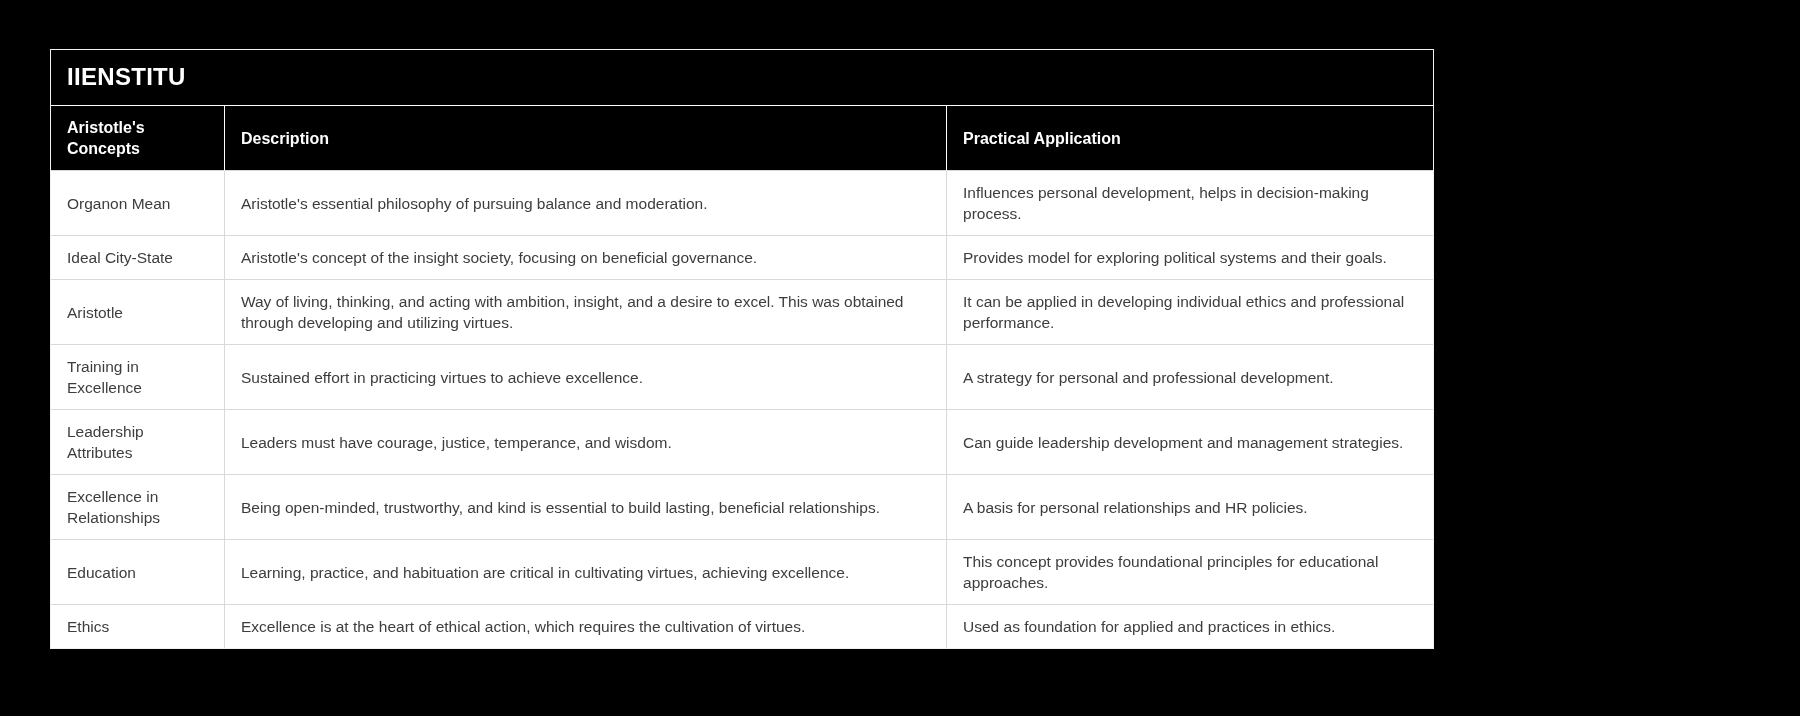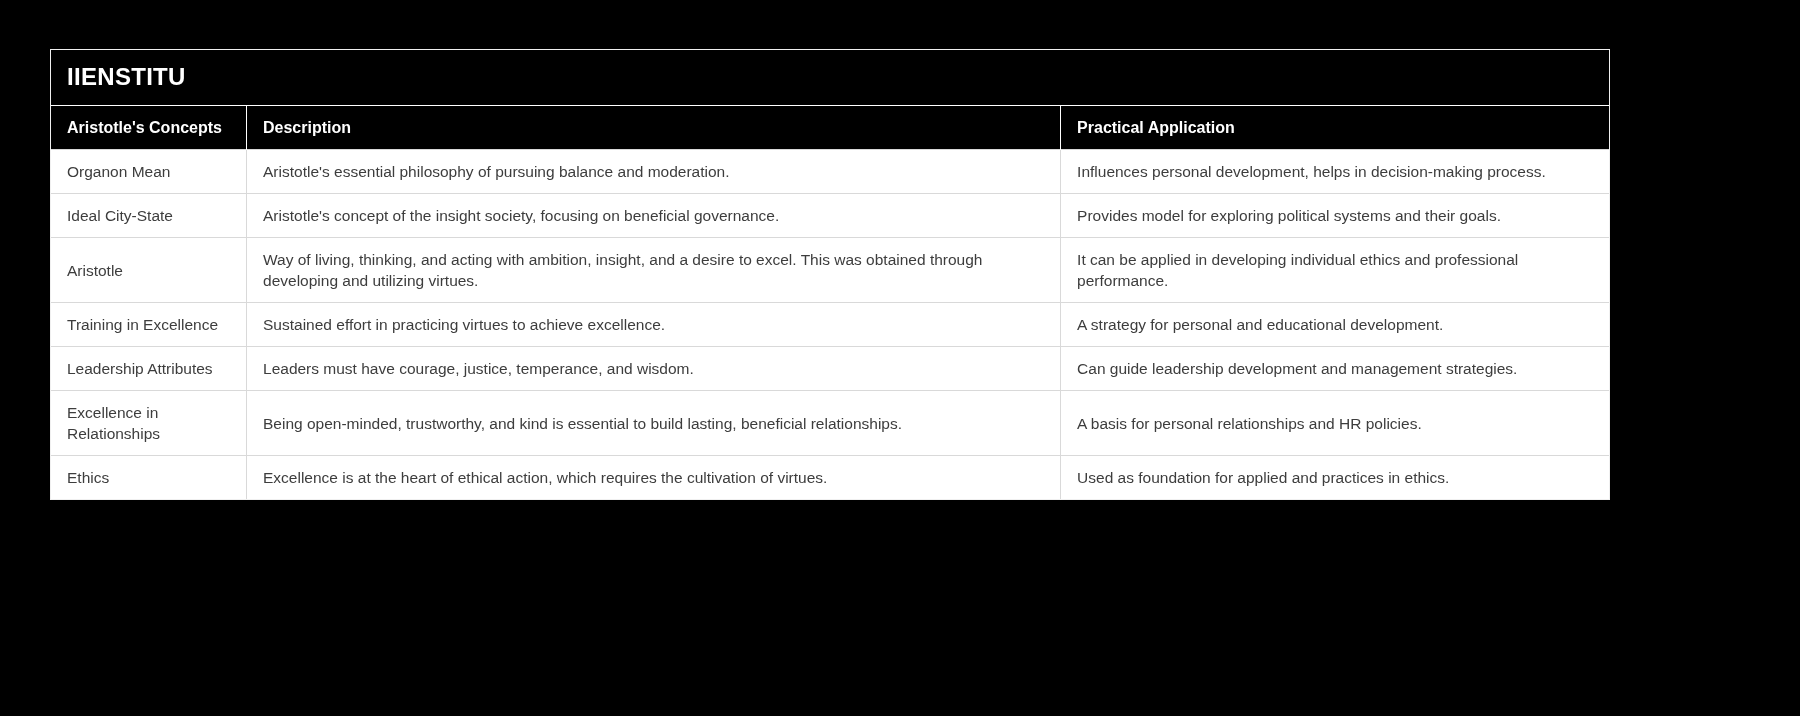--- a/index.html
+++ b/index.html
@@ -11,21 +11,21 @@
   body {
     width: 1800px;
     height: 716px;
     position: relative;
     overflow: hidden;
   }
   .card {
     position: absolute;
     left: 50px;
     top: 49px;
-    width: 1560px;
+    width: 1384px;
     box-sizing: border-box;
     background: #ffffff;
     border: 1px solid #f0f0f0;
   }
   .title-bar {
     background: #000000;
     color: #ffffff;
     font-size: 24px;
     font-weight: 700;
     letter-spacing: 0.3px;
@@ -97,32 +97,37 @@
           <td>Provides model for exploring political systems and their goals.</td>
         </tr>
         <tr>
           <td>Aristotle</td>
           <td>Way of living, thinking, and acting with ambition, insight, and a desire to excel. This was obtained through developing and utilizing virtues.</td>
           <td>It can be applied in developing individual ethics and professional performance.</td>
         </tr>
         <tr>
           <td>Training in Excellence</td>
           <td>Sustained effort in practicing virtues to achieve excellence.</td>
-          <td>A strategy for personal and educational development.</td>
+          <td>A strategy for personal and professional development.</td>
         </tr>
         <tr>
           <td>Leadership Attributes</td>
           <td>Leaders must have courage, justice, temperance, and wisdom.</td>
           <td>Can guide leadership development and management strategies.</td>
         </tr>
         <tr>
           <td>Excellence in Relationships</td>
           <td>Being open-minded, trustworthy, and kind is essential to build lasting, beneficial relationships.</td>
           <td>A basis for personal relationships and HR policies.</td>
         </tr>
         <tr>
+          <td>Education</td>
+          <td>Learning, practice, and habituation are critical in cultivating virtues, achieving excellence.</td>
+          <td>This concept provides foundational principles for educational approaches.</td>
+        </tr>
+        <tr>
           <td>Ethics</td>
           <td>Excellence is at the heart of ethical action, which requires the cultivation of virtues.</td>
           <td>Used as foundation for applied and practices in ethics.</td>
         </tr>
       </tbody>
   </table>
 </div>
 
 </body></html>

